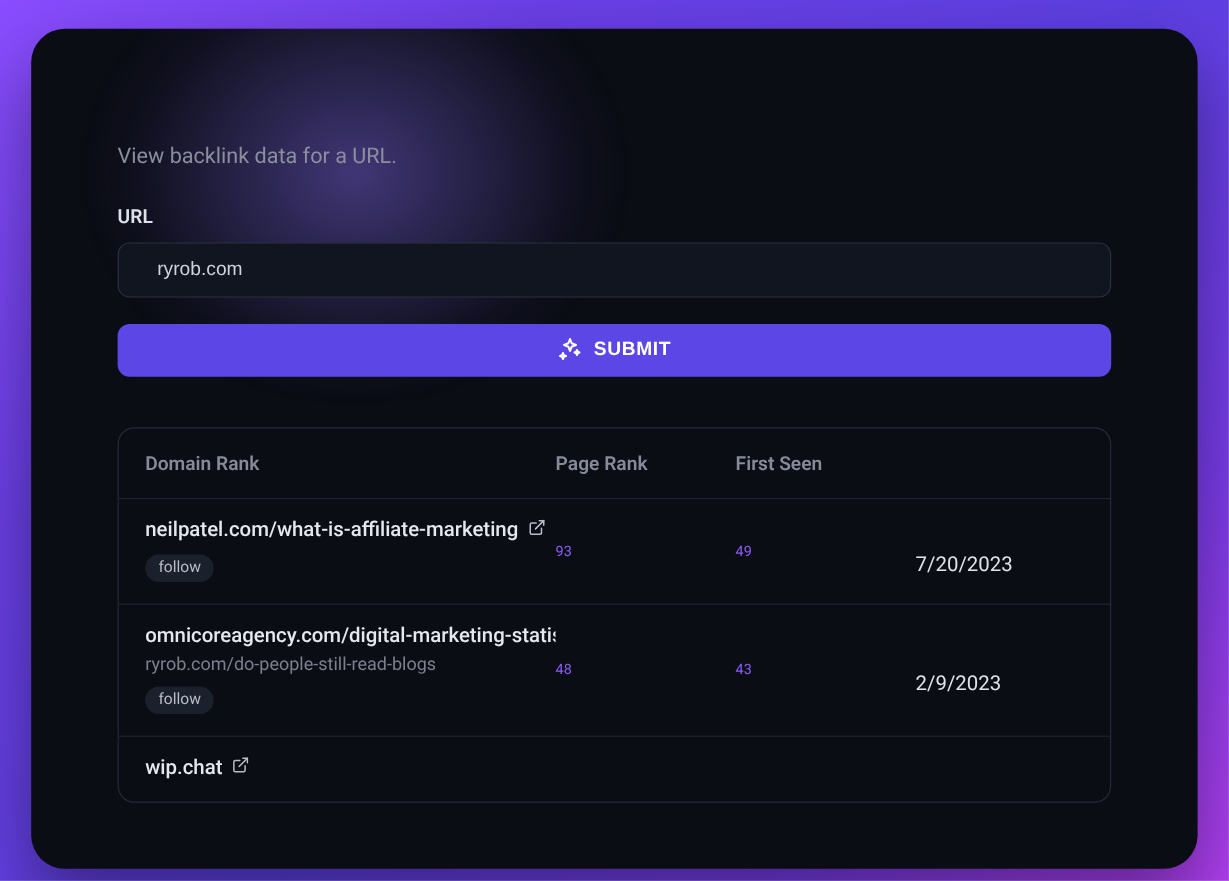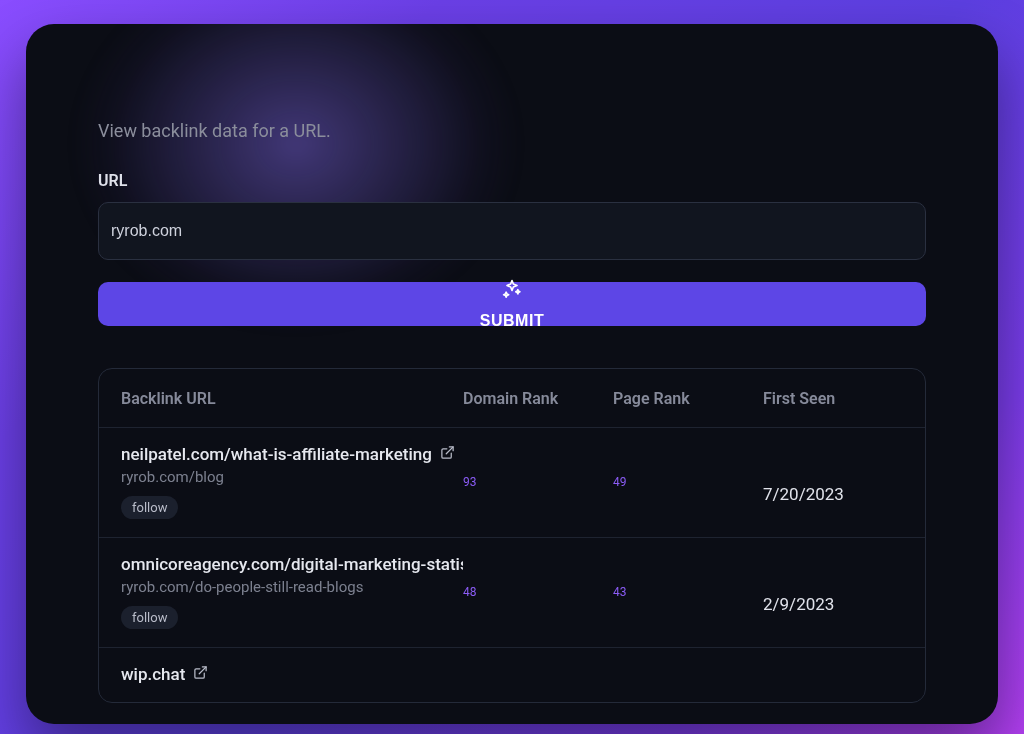--- a/index.html
+++ b/index.html
@@ -45,47 +45,46 @@
   }
   .form-group { margin-top: 30px; }
   .field-label {
     color: #dfe1ea;
     font-size: 16px;
     font-weight: 600;
   }
   .url-input {
     margin-top: 12px;
     width: 100%;
-    height: 58px;
+    height: 46px;
     background: #11151f;
     border: 1px solid #2a3040;
     border-radius: 10px;
     color: #cfd2dd;
     font-size: 16px;
-    padding: 0 12px;
+    padding: 0 32px;
     outline: none;
   }
   .url-input::placeholder { color: #6a6f80; }
   .submit-btn {
     margin-top: 22px;
     width: 100%;
     height: 44px;
     background: #5d46e6;
     border: none;
     border-radius: 10px;
     color: #ffffff;
     font-size: 16px;
     font-weight: 700;
     letter-spacing: 0.5px;
     display: flex;
     align-items: center;
     justify-content: center;
     gap: 10px;
     cursor: pointer;
-    flex-direction: column;
   }
   .submit-btn svg { flex: none; }
   .results {
     margin-top: 42px;
     border: 1px solid #242a39;
     border-radius: 14px;
     overflow: hidden;
   }
   .thead, .trow {
     display: grid;
@@ -146,39 +145,37 @@
           <path d="M12 3l1.6 4.2L18 9l-4.4 1.8L12 15l-1.6-4.2L6 9l4.4-1.8L12 3z"></path>
           <path d="M5 17l.9 2.1L8 20l-2.1.9L5 23l-.9-2.1L2 20l2.1-.9L5 17z"></path>
           <path d="M19 14l.7 1.6L21.5 16.5l-1.8.9L19 19l-.7-1.6L16.5 16.5l1.8-.9L19 14z"></path>
         </svg>
       </span>
       <span>SUBMIT</span>
     </button>
 
     <div class="results">
       <div class="thead">
-        <div>Backlink URL</div>
         <div>Domain Rank</div>
         <div>Page Rank</div>
         <div>First Seen</div>
       </div>
       <div id="rows-container">
   <div class="trow">
     <div class="cell-left">
       <div class="link-line">
         <span>neilpatel.com/what-is-affiliate-marketing</span>
         <span>
           <svg width="15" height="15" viewBox="0 0 24 24" fill="none" stroke="currentColor" stroke-width="2" stroke-linecap="round" stroke-linejoin="round">
             <path d="M18 13v6a2 2 0 0 1-2 2H5a2 2 0 0 1-2-2V8a2 2 0 0 1 2-2h6"></path>
             <polyline points="15 3 21 3 21 9"></polyline>
             <line x1="10" y1="14" x2="21" y2="3"></line>
           </svg>
         </span>
       </div>
-      <div class="dest-line">ryrob.com/blog</div>
       <div class="tag-row">
         <span class="tag">follow</span>
       </div>
     </div>
     <div class="num">93</div>
     <div class="num">49</div>
     <div class="date">7/20/2023</div>
   </div>
 
   <div class="trow">

